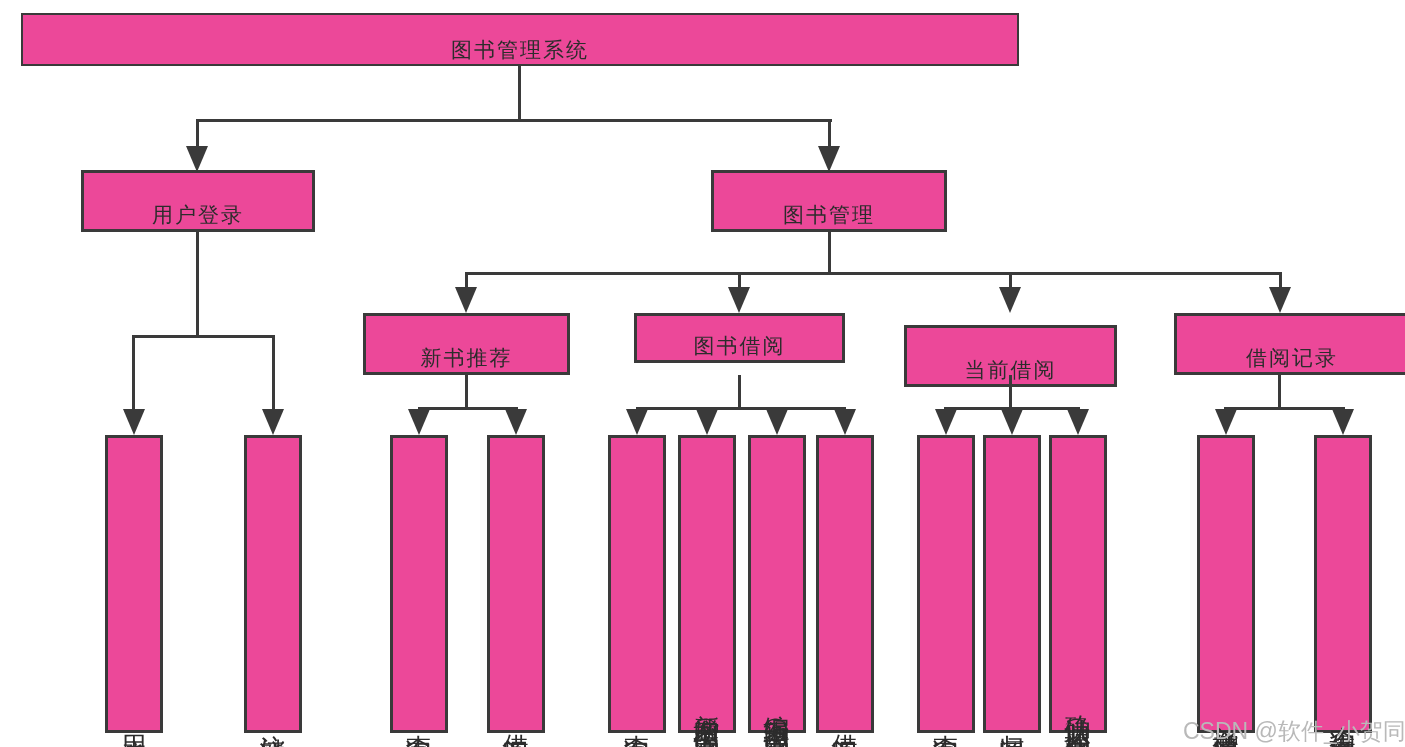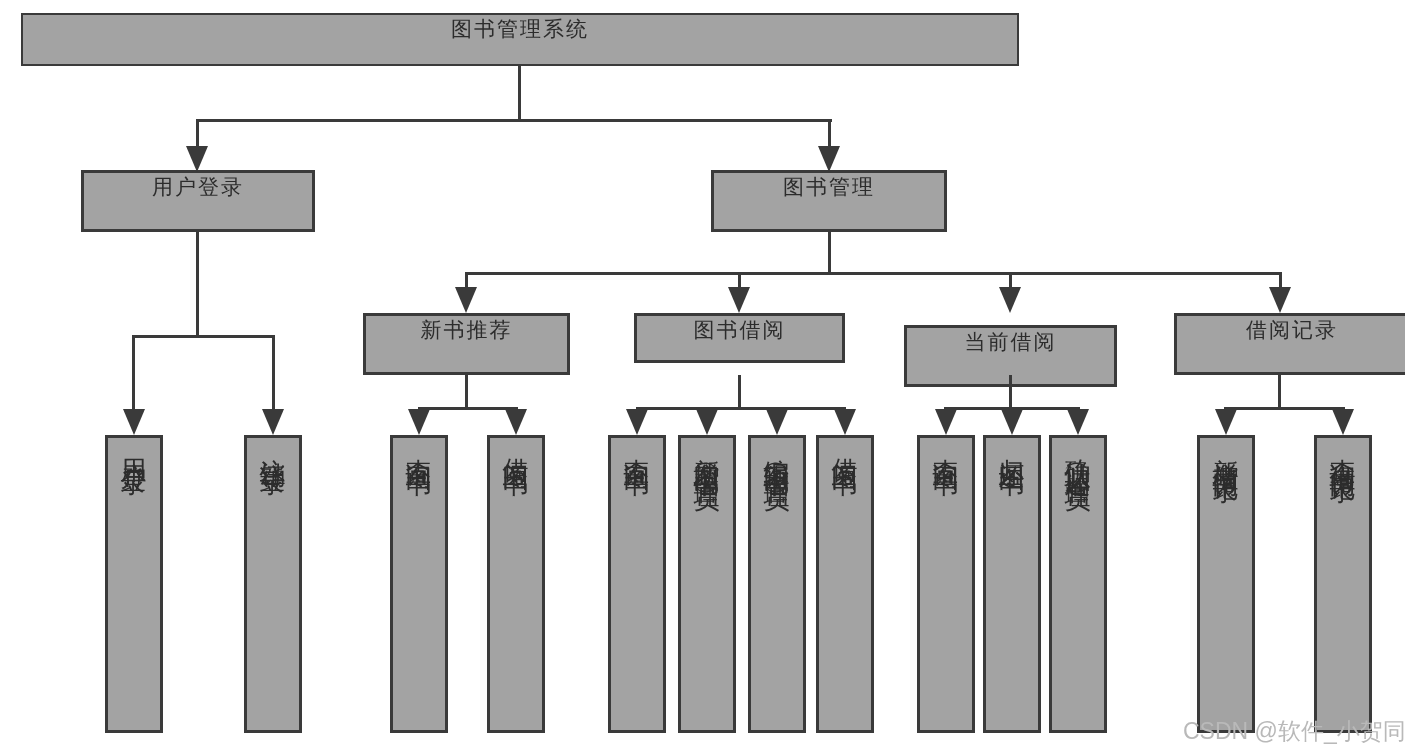--- a/index.html
+++ b/index.html
@@ -11,25 +11,25 @@
   body{
     width:1405px;height:747px;
     background:#ffffff;
     font-family:"Liberation Sans","DejaVu Sans",sans-serif;
     position:relative;
     overflow:hidden;
   }
   .canvas{position:absolute;left:0;top:0;width:1405px;height:747px;}
   .box{
     position:absolute;
-    background:#a3a3a3;
+    background:#ec4899;
     border:3px solid var(--line);
     box-sizing:border-box;
     display:flex;
-    align-items:flex-start;
+    align-items:flex-end;
     justify-content:center;
     color:var(--text);
   }
   .root{border-width:2px;}
   .hlabel{
     font-size:21px;
     letter-spacing:2px;
     white-space:nowrap;
     color:var(--text);
   }

